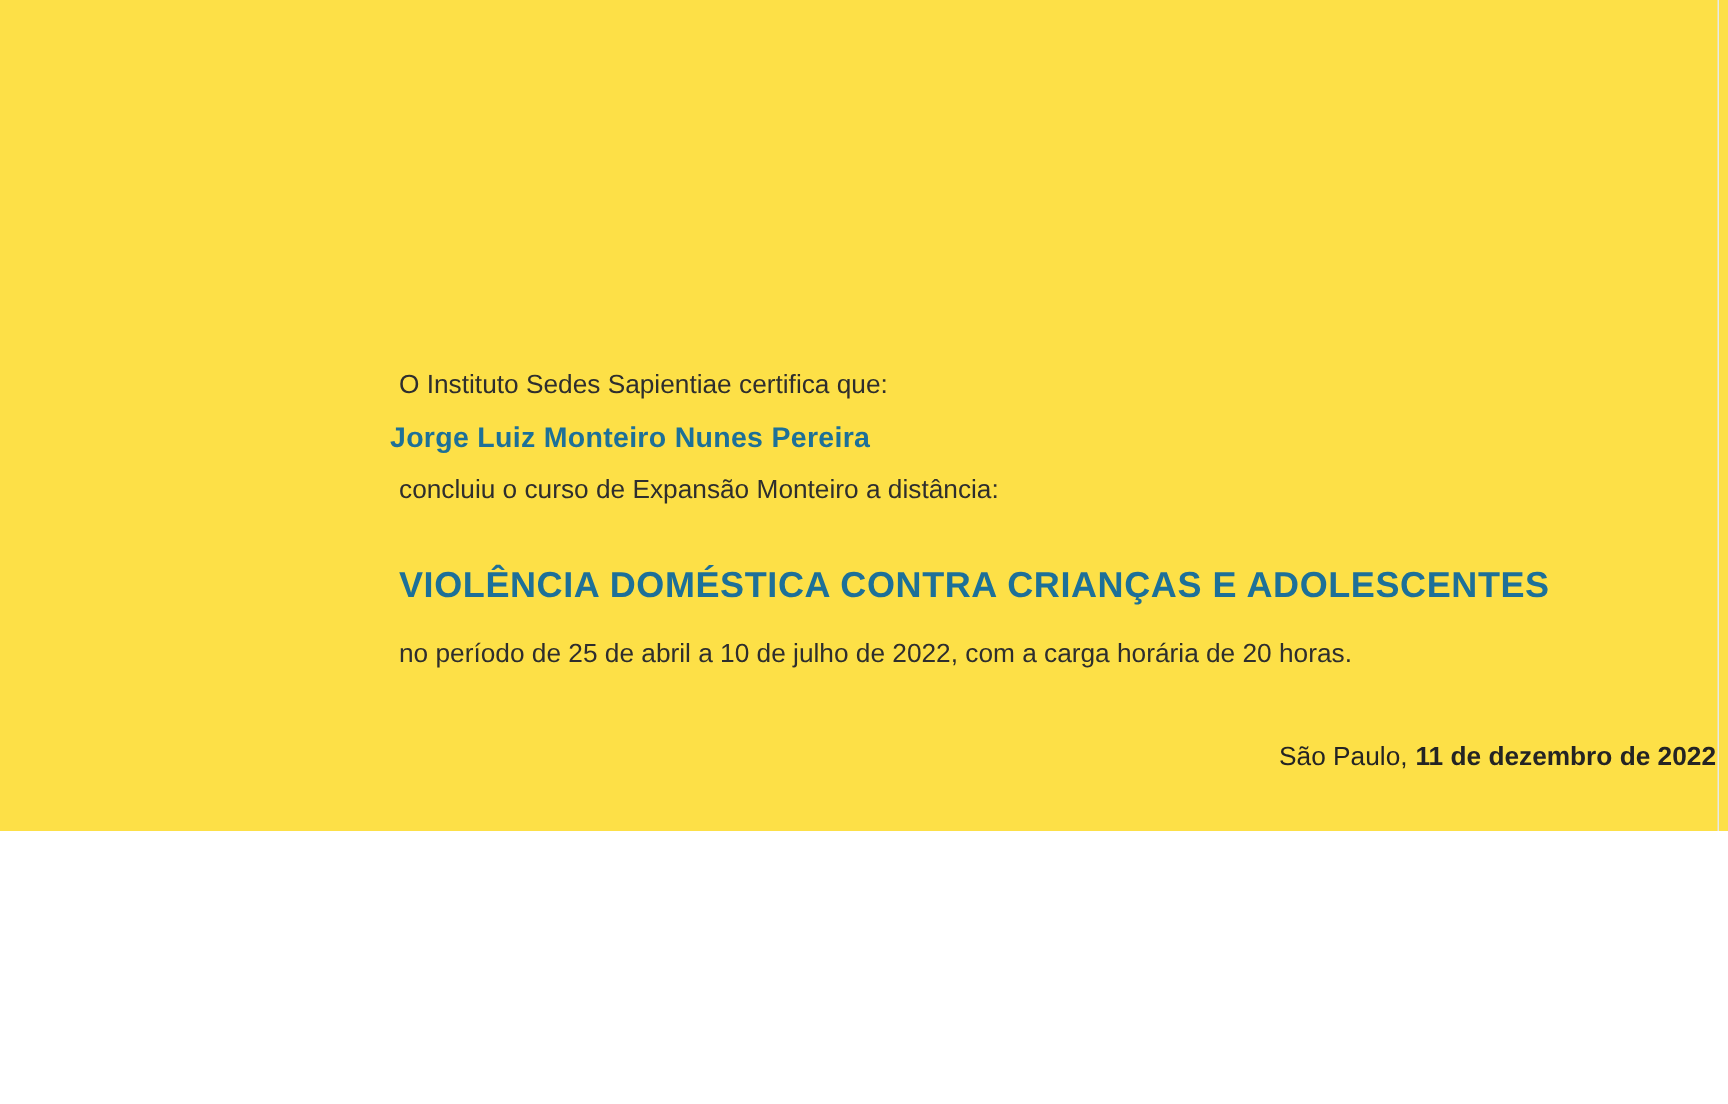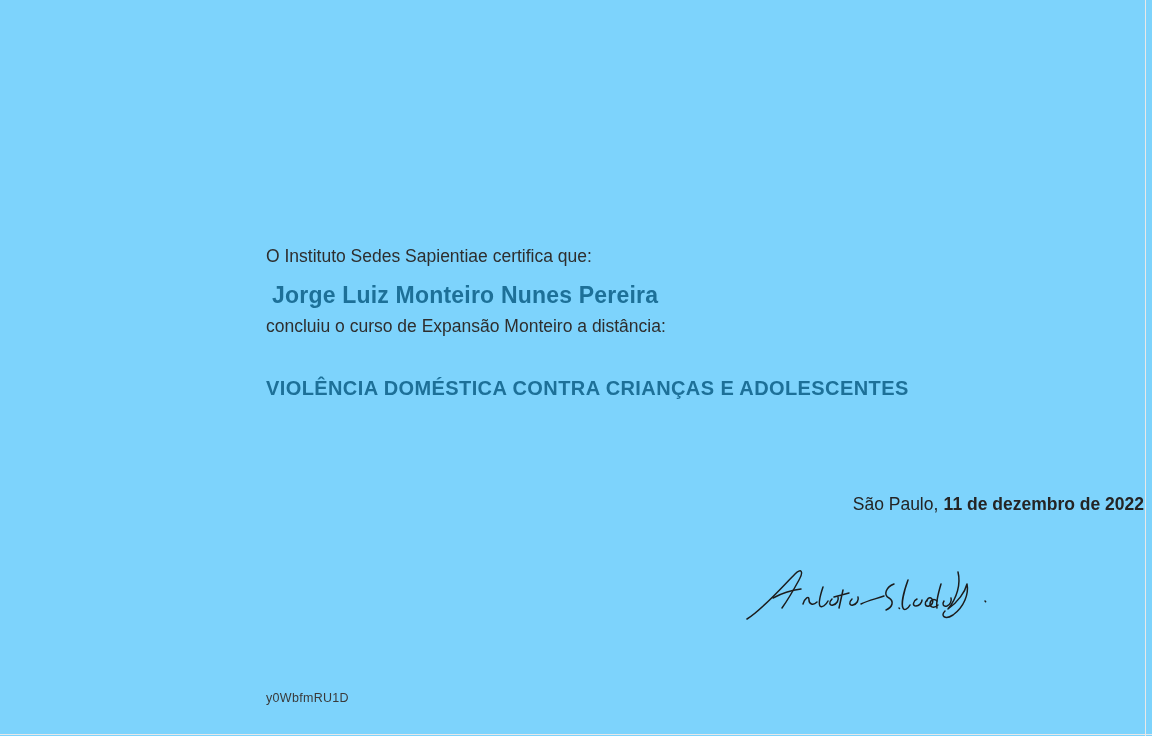--- a/index.html
+++ b/index.html
@@ -3,22 +3,22 @@
 <meta charset="utf-8">
 <style>
   html, body {
     margin: 0;
     padding: 0;
     background: #ffffff;
   }
   .screen {
     position: relative;
     width: 1152px;
-    height: 736px;
-    background: #7dd3fc;
+    height: 554px;
+    background: #fde047;
     overflow: hidden;
     font-family: "Liberation Sans", sans-serif;
     color: #2d2d2d;
   }
   .edge-v {
     position: absolute;
     left: 1145px;
     top: 0;
     bottom: 0;
     width: 1px;
@@ -34,37 +34,37 @@
   }
   .abs { position: absolute; white-space: nowrap; }
 
   .intro-line {
     left: 266px;
     top: 246px;
     font-size: 17.5px;
     color: #2e2e2e;
   }
   .recipient-name {
-    left: 272px;
+    left: 260px;
     top: 282px;
-    font-size: 23px;
+    font-size: 19px;
     font-weight: bold;
     color: #1d7098;
     letter-spacing: 0.2px;
   }
   .course-line {
     left: 266px;
     top: 316px;
     font-size: 17.5px;
     color: #2e2e2e;
   }
   .course-title {
     left: 266px;
     top: 377px;
-    font-size: 20px;
+    font-size: 24px;
     font-weight: bold;
     color: #1d7098;
     letter-spacing: 0.4px;
   }
   .period-line {
     left: 266px;
     top: 425px;
     font-size: 17.5px;
     color: #2e2e2e;
   }
@@ -117,20 +117,21 @@
 <div class="screen">
 
   <div class="abs intro-line">O Instituto Sedes Sapientiae certifica que:</div>
 
   <div class="abs recipient-name">Jorge Luiz Monteiro Nunes Pereira</div>
 
   <div class="abs course-line">concluiu o curso de Expansão Monteiro a distância:</div>
 
   <div class="abs course-title">VIOLÊNCIA DOMÉSTICA CONTRA CRIANÇAS E ADOLESCENTES</div>
 
+  <div class="abs period-line">no período de 25 de abril a 10 de julho de 2022, com a carga horária de 20 horas.</div>
 
   <div class="abs issue-line">
     <span>São Paulo,</span><span class="issue-date">11 de dezembro de 2022</span>
   </div>
 
   <svg class="abs signature-svg" viewBox="0 0 250 62" xmlns="http://www.w3.org/2000/svg">
     <g fill="none" stroke="#1c1c1c" stroke-width="1.5" stroke-linecap="round" stroke-linejoin="round">
       <path d="M5,56 C20,47 41,23 53,11 C59,5 62,8 57,17 C51,28 45,38 40,45"></path>
       <path d="M31,35 C40,30 51,27 59,26"></path>
       <path d="M61,41 C63,35 67,32 67,37 C67,41 71,43 75,39"></path>

